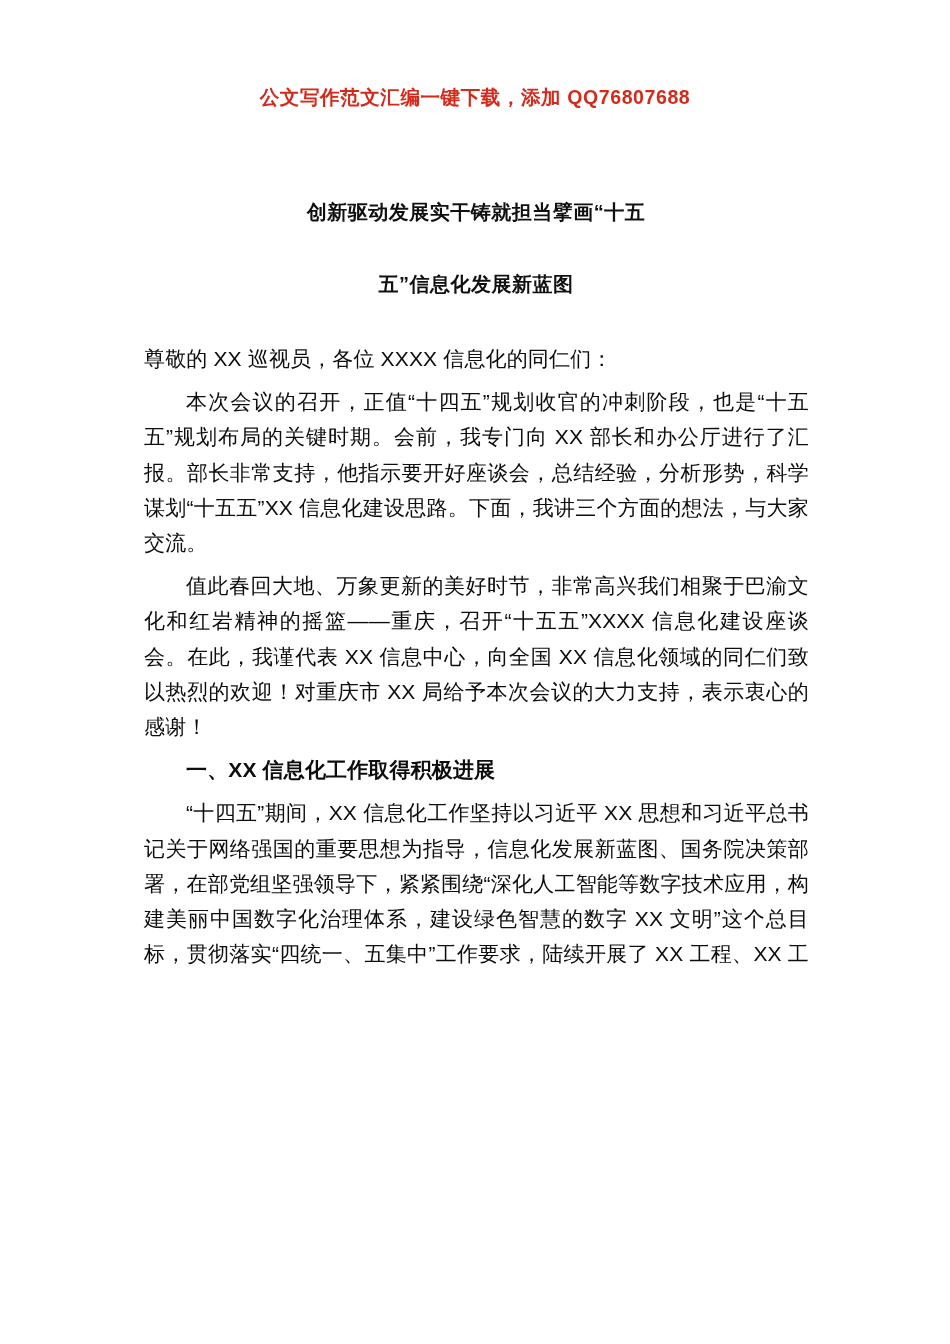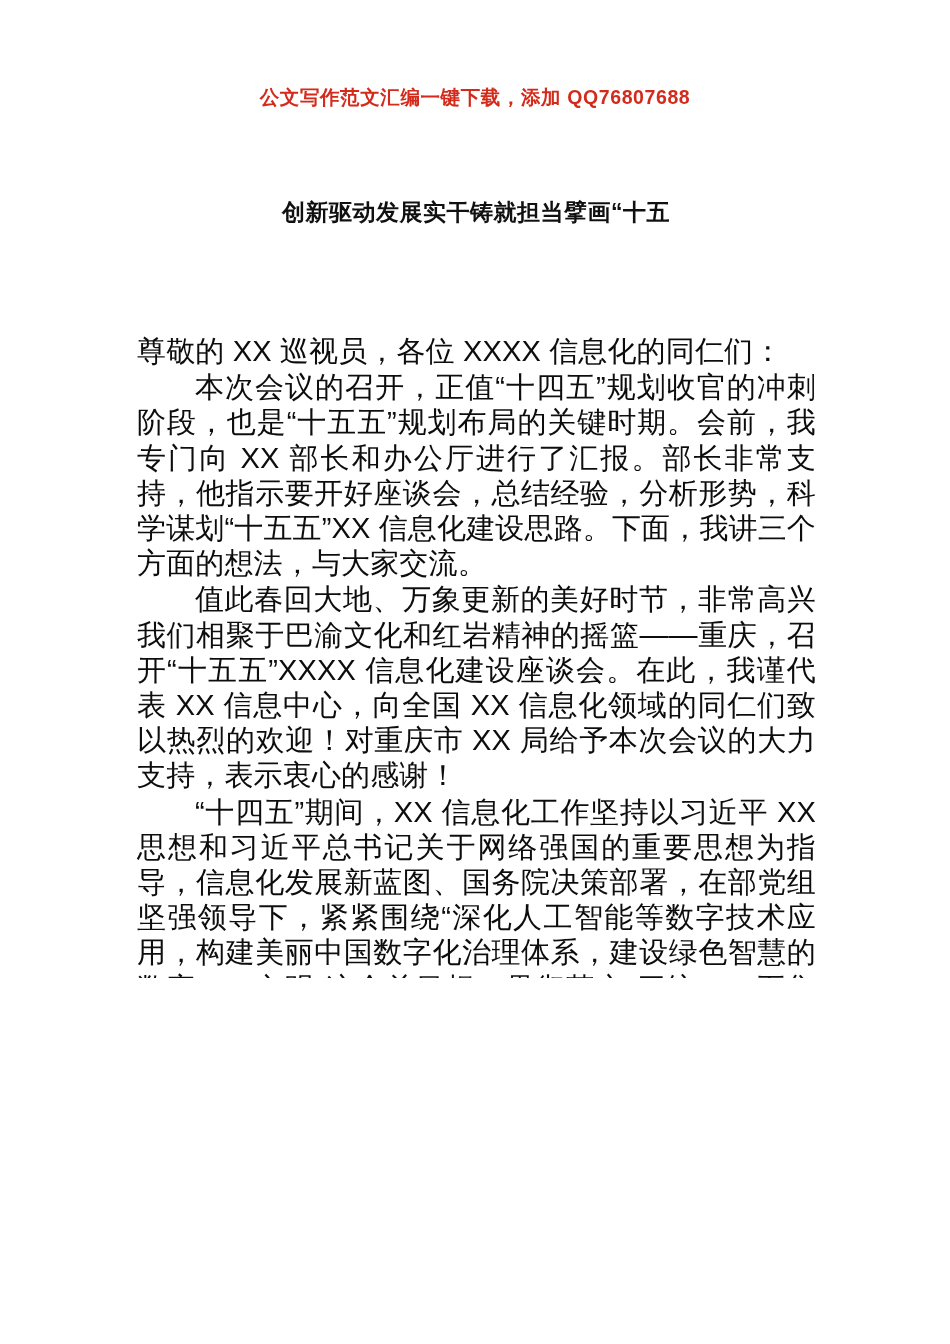--- a/index.html
+++ b/index.html
@@ -34,38 +34,38 @@
     font-family: "Liberation Sans", "DejaVu Sans", sans-serif;
   }
 
   
   .doc-title {
     position: absolute;
     top: 176px;
     left: 140px;
     width: 672px;
     text-align: center;
-    font-size: 23px;
+    font-size: 20px;
     font-weight: 700;
     line-height: 72px;
     color: #101010;
     letter-spacing: 0.5px;
     font-family: "Liberation Sans", "DejaVu Sans", sans-serif;
   }
 
   
   .body-block {
     position: absolute;
     top: 333px;
     left: 136px;
     width: 681px;
   }
   .para {
-    margin: 1px;
-    font-size: 29px;
+    margin: 8px;
+    font-size: 21px;
     line-height: 35.2px;
     color: #0d0d0d;
     text-align: justify;
     text-justify: inter-ideograph;
     letter-spacing: 0.15px;
     font-family: "Liberation Sans", "DejaVu Sans", sans-serif;
   }
   .para.indent {
     text-indent: 2em;
   }
@@ -88,24 +88,26 @@
 </style>
 </head>
 <body>
 
 <div class="page">
 
   <div class="promo-header">公文写作范文汇编一键下载，添加 QQ76807688</div>
 
   <div class="doc-title">
     <div>创新驱动发展实干铸就担当擘画“十五</div>
+    <div>五”信息化发展新蓝图</div>
   </div>
 
   <div class="body-block">
     <p class="para">尊敬的 XX 巡视员，各位 XXXX 信息化的同仁们：</p>
     <p class="para indent">本次会议的召开，正值“十四五”规划收官的冲刺阶段，也是“十五五”规划布局的关键时期。会前，我专门向 XX 部长和办公厅进行了汇报。部长非常支持，他指示要开好座谈会，总结经验，分析形势，科学谋划“十五五”XX 信息化建设思路。下面，我讲三个方面的想法，与大家交流。</p>
     <p class="para indent">值此春回大地、万象更新的美好时节，非常高兴我们相聚于巴渝文化和红岩精神的摇篮——重庆，召开“十五五”XXXX 信息化建设座谈会。在此，我谨代表 XX 信息中心，向全国 XX 信息化领域的同仁们致以热烈的欢迎！对重庆市 XX 局给予本次会议的大力支持，表示衷心的感谢！</p>
+    <p class="para heading">一、XX 信息化工作取得积极进展</p>
     <p class="para indent">“十四五”期间，XX 信息化工作坚持以习近平 XX 思想和习近平总书记关于网络强国的重要思想为指导，信息化发展新蓝图、国务院决策部署，在部党组坚强领导下，紧紧围绕“深化人工智能等数字技术应用，构建美丽中国数字化治理体系，建设绿色智慧的数字 XX 文明”这个总目标，贯彻落实“四统一、五集中”工作要求，陆续开展了 XX 工程、XX 工程、XX 工程等国家重大信息化建设项目；XX 政务信息系统和数据资源进一步整合共享，XX 综合管理信息化平台、XX 管理平台和全国 XX 综合管理平台等业务平台相继上线，数字技术与 XX 建设深度融合，促进了 XX 决策</p>
   </div>
 
   <div class="page-number">1</div>
 
 </div>
 
 </body></html>

